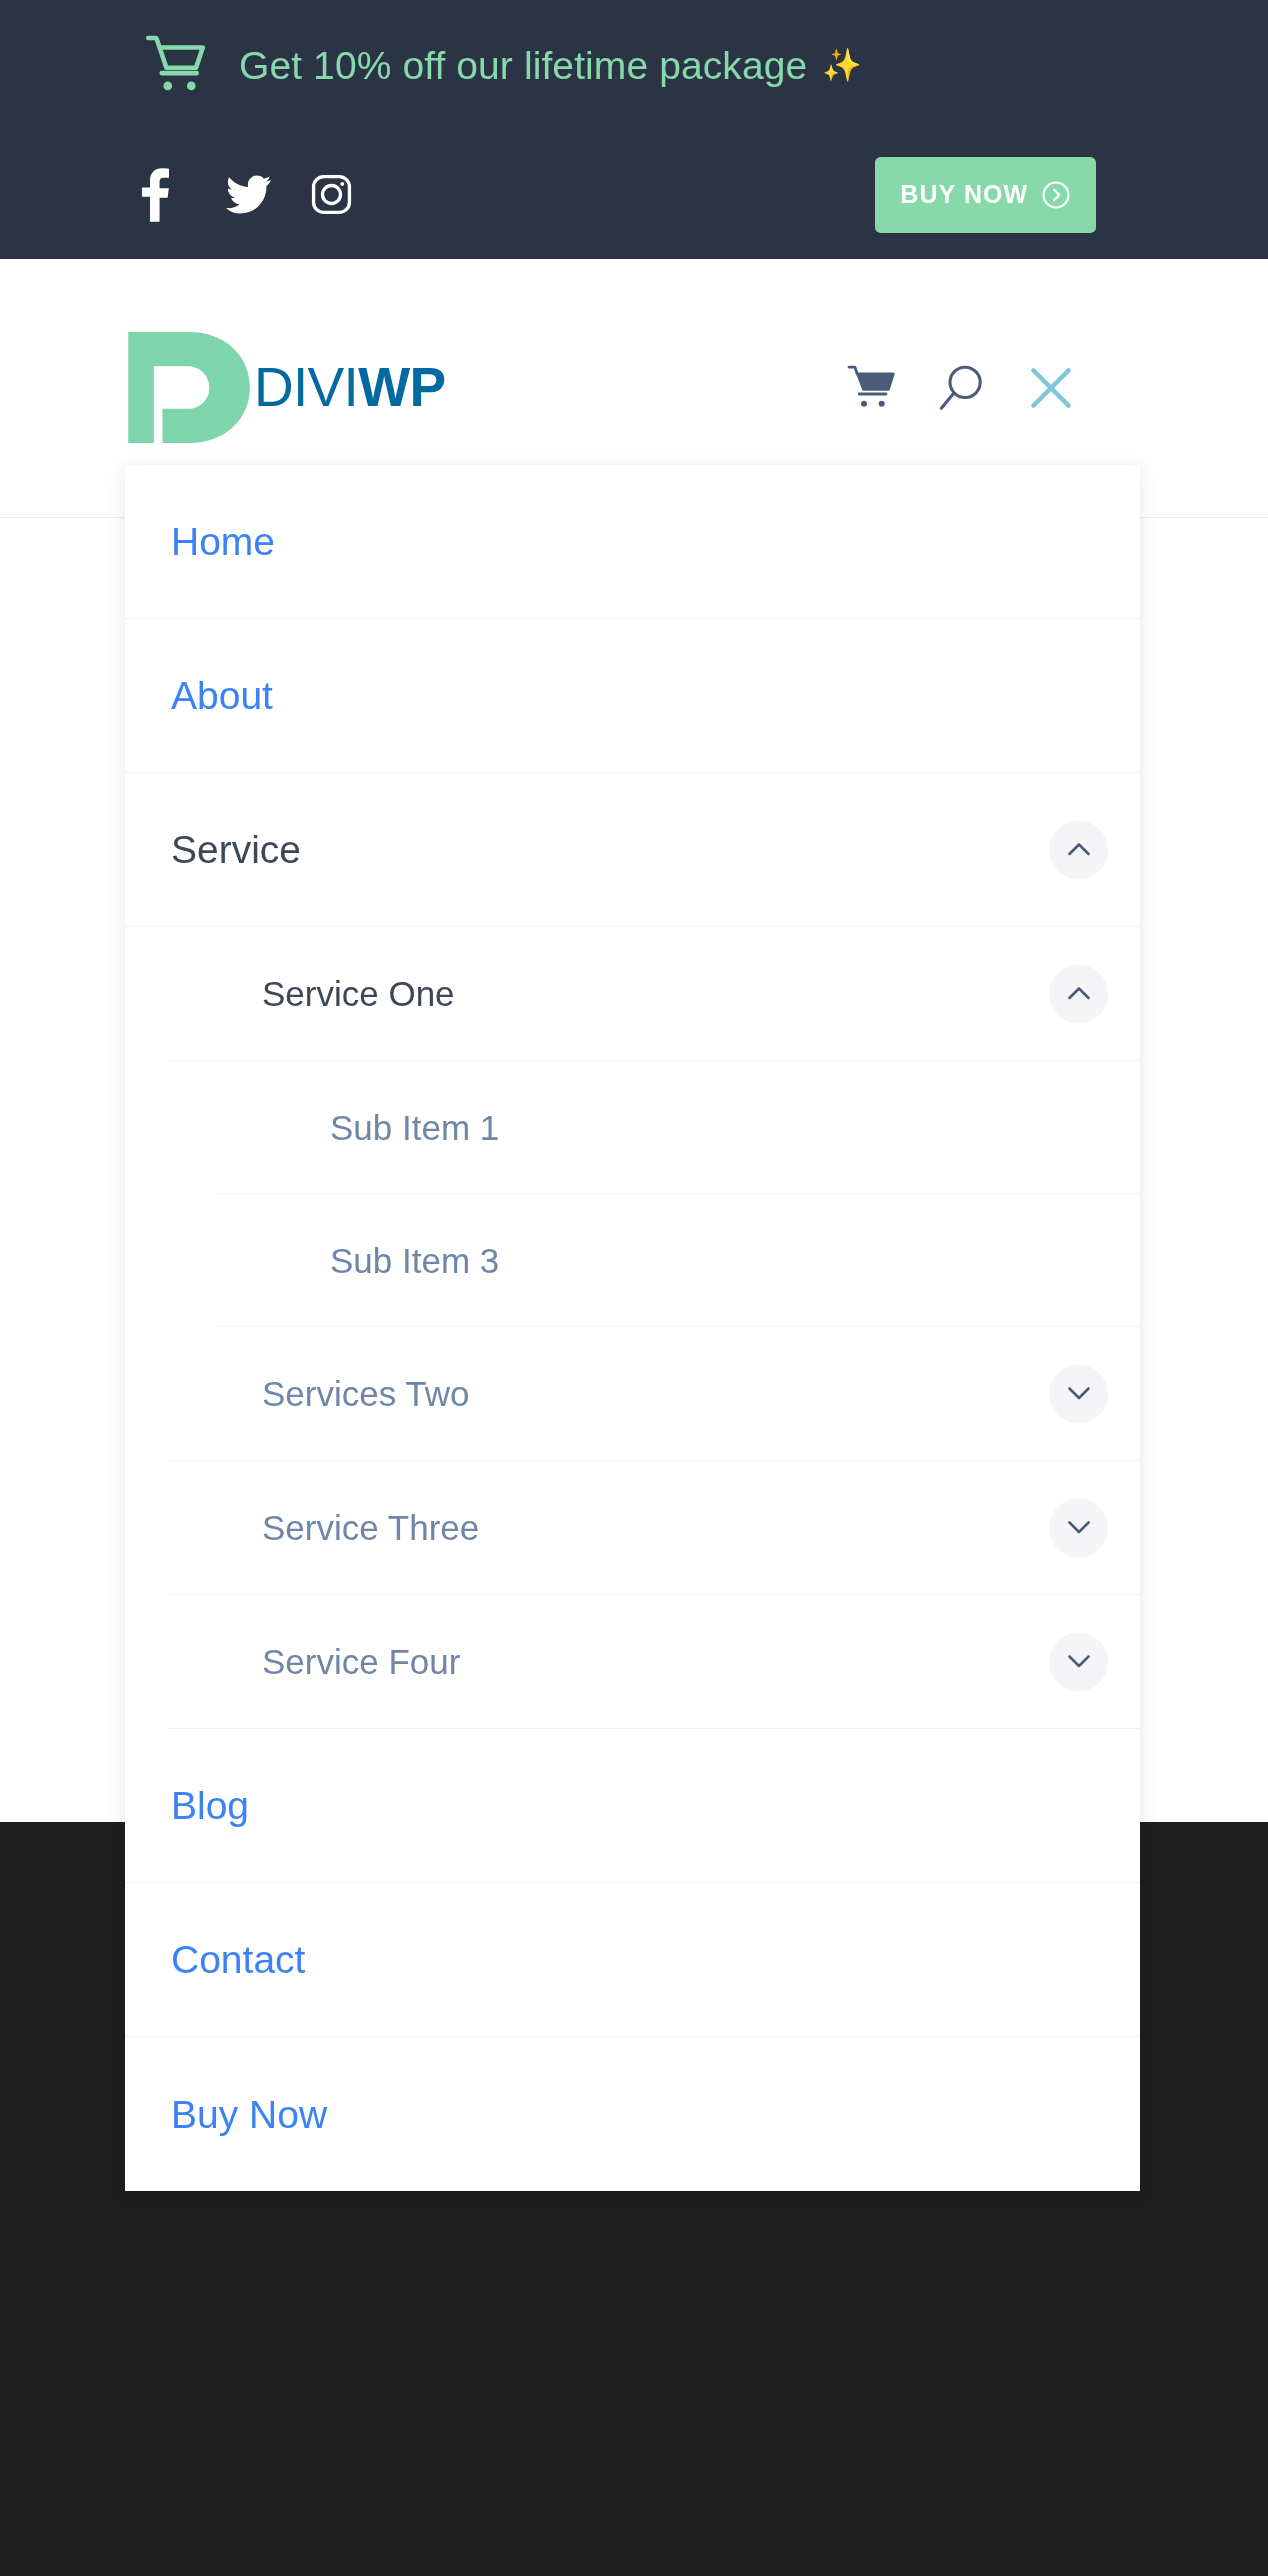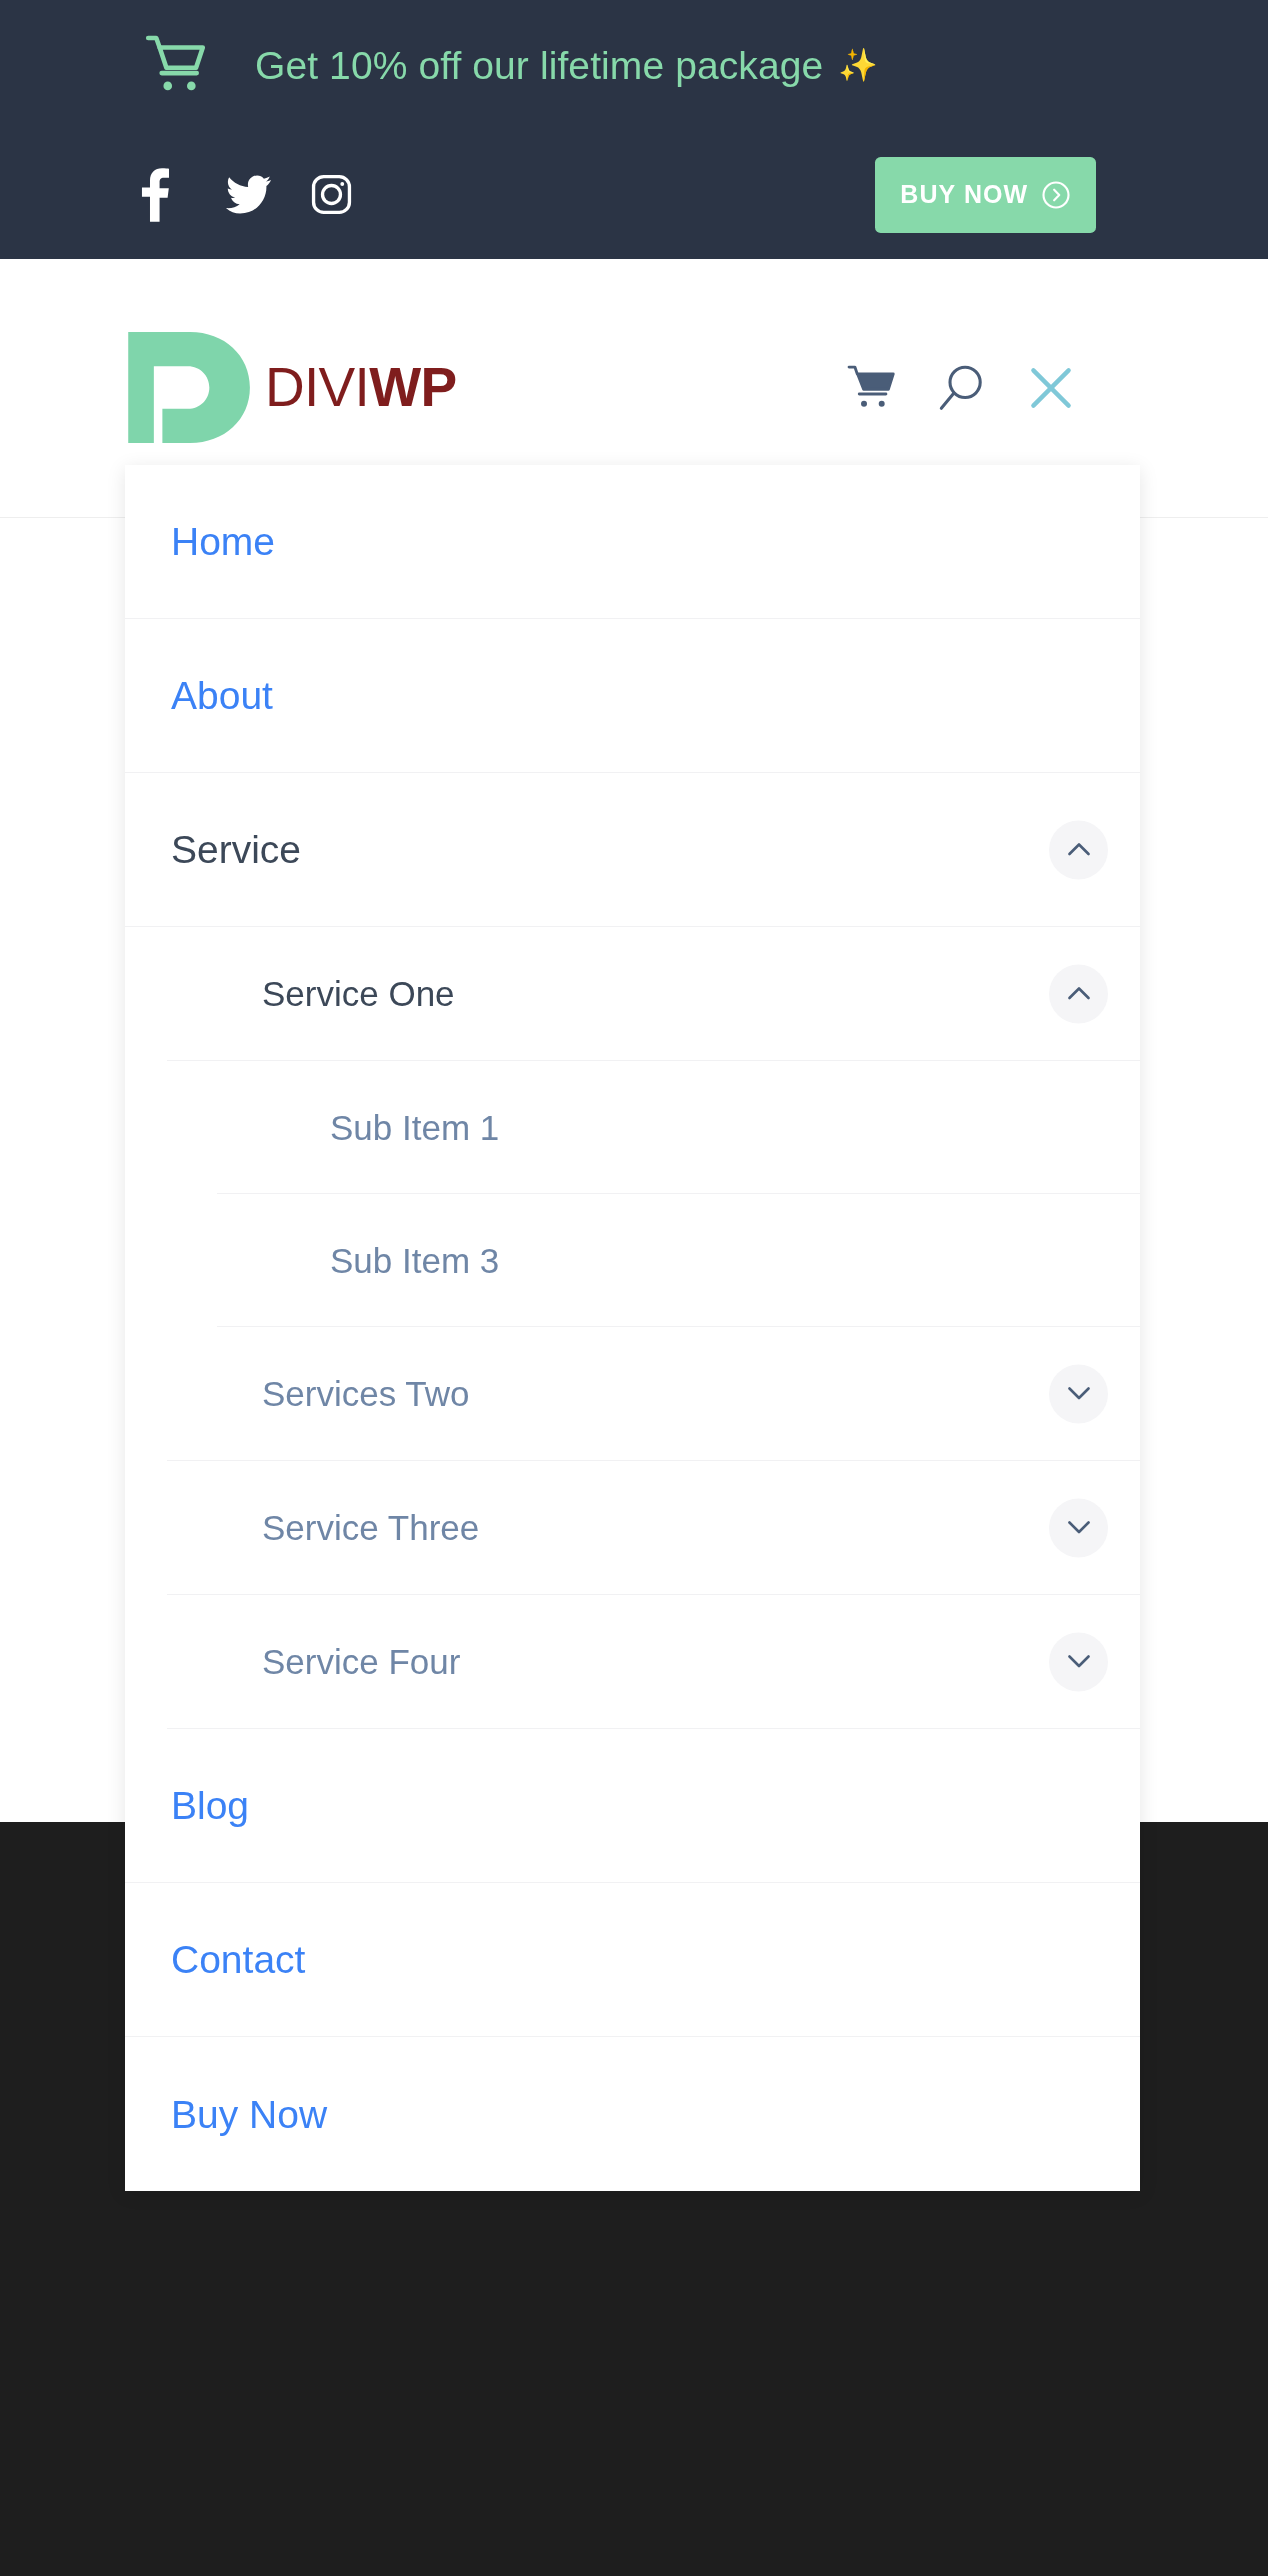--- a/index.html
+++ b/index.html
@@ -32,21 +32,21 @@
     align-items: center;
     padding-left: 144px;
     box-sizing: border-box;
   }
   .promo-cart {
     width: 65px; height: 62px;
     flex: 0 0 auto;
     display: block;
   }
   .promo-text {
-    margin-left: 46px;
+    margin-left: 30px;
     color: #87d9aa;
     font-size: 39px;
     font-weight: 400;
     letter-spacing: 0.1px;
     white-space: nowrap;
     line-height: 1;
   }
   .promo-sparkle {
     margin-left: 15.5px;
     font-size: 32px;
@@ -117,23 +117,23 @@
   }
   .logo {
     display: flex;
     align-items: center;
     height: 113px;
   }
   .logo-mark { display:block; width: 130px; height: 111px; }
   .logo-word {
     font-size: 55px;
     letter-spacing: -0.7px;
-    color: #7f1d1d;
+    color: #0369a1;
     line-height: 1;
-    margin-left: 12px;
+    margin-left: 1px;
     white-space: nowrap;
   }
   .logo-word .lt { font-weight: 300; }
   .logo-word .bd { font-weight: 700; }
   .header-icons {
     margin-left: auto;
     display: flex;
     align-items: center;
     gap: 0;
   }

